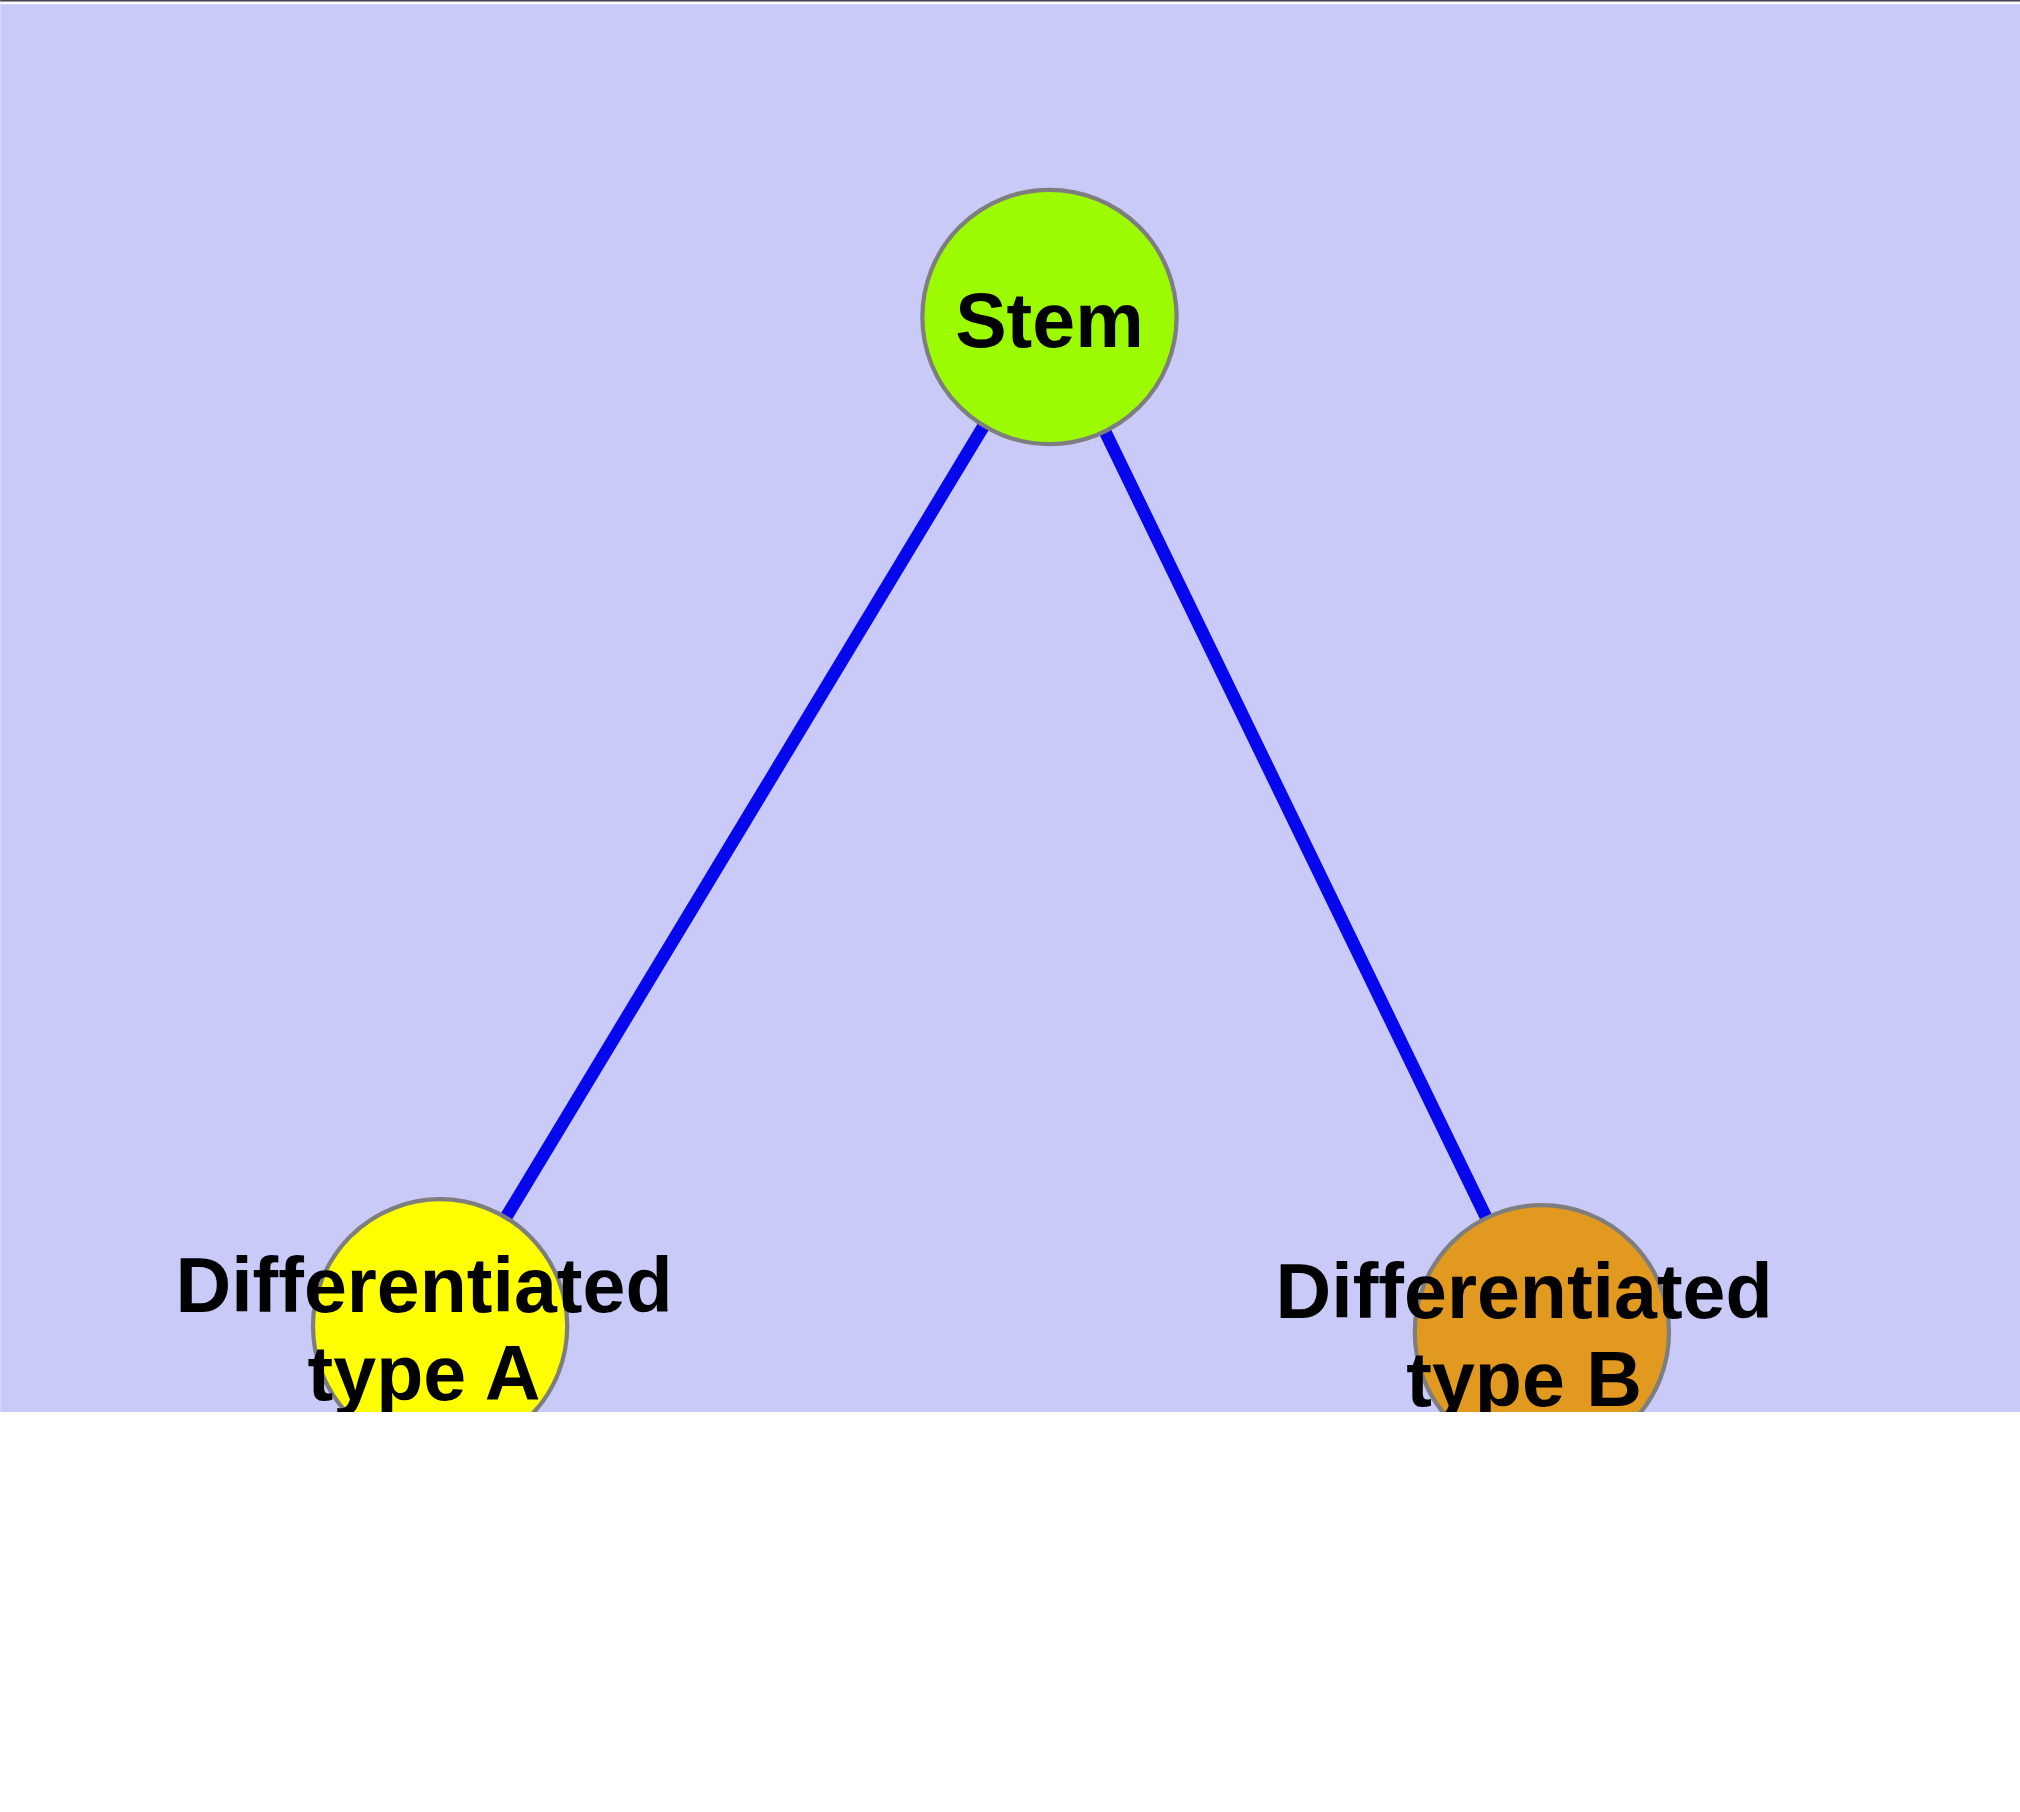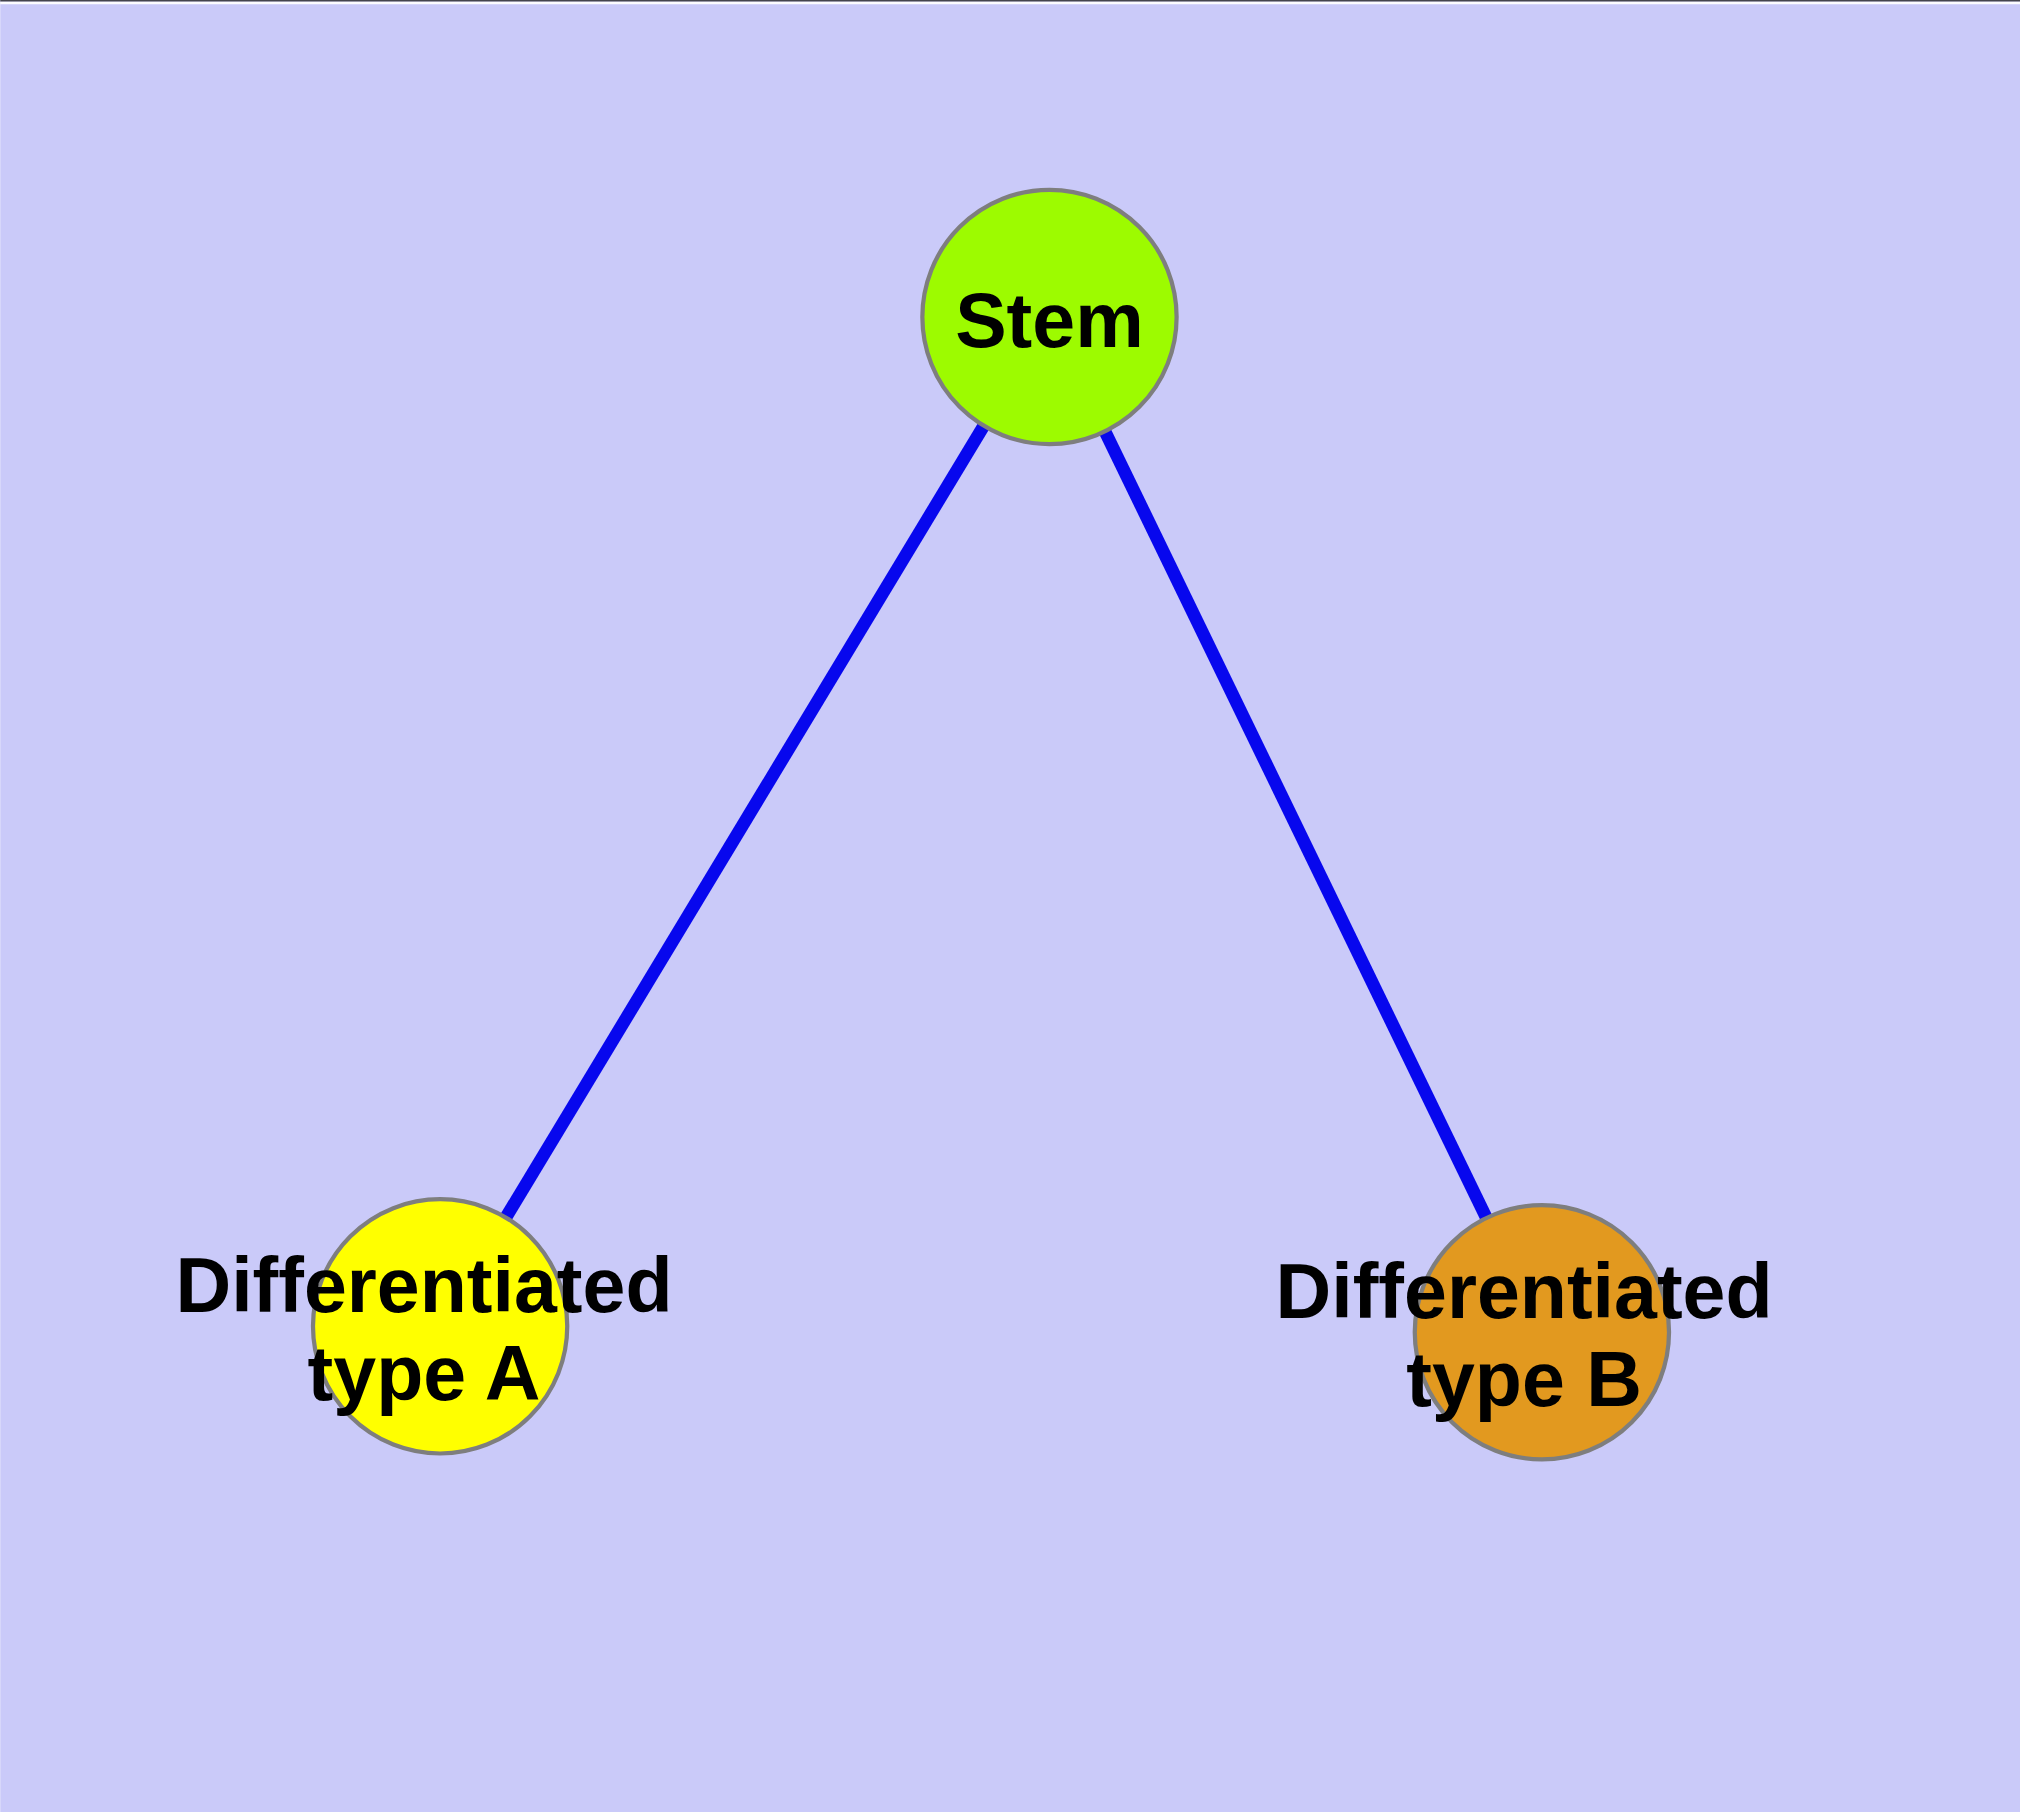--- a/index.html
+++ b/index.html
@@ -1,19 +1,19 @@
 <!DOCTYPE html>
 <html style="font-size:13.6px"><head>
 <meta charset="utf-8">
 <style>
   html,body{margin:0;padding:0;background:#ffffff;}
   .stage{
     position:relative;
     width:2021px;
-    height:1812px;
+    height:1412px;
     overflow:hidden;
   }
   svg.graph{
     display:block;
     width:2021px;
     height:1812px;
   }
   .node-circle{
     stroke-width:5px;
   }

